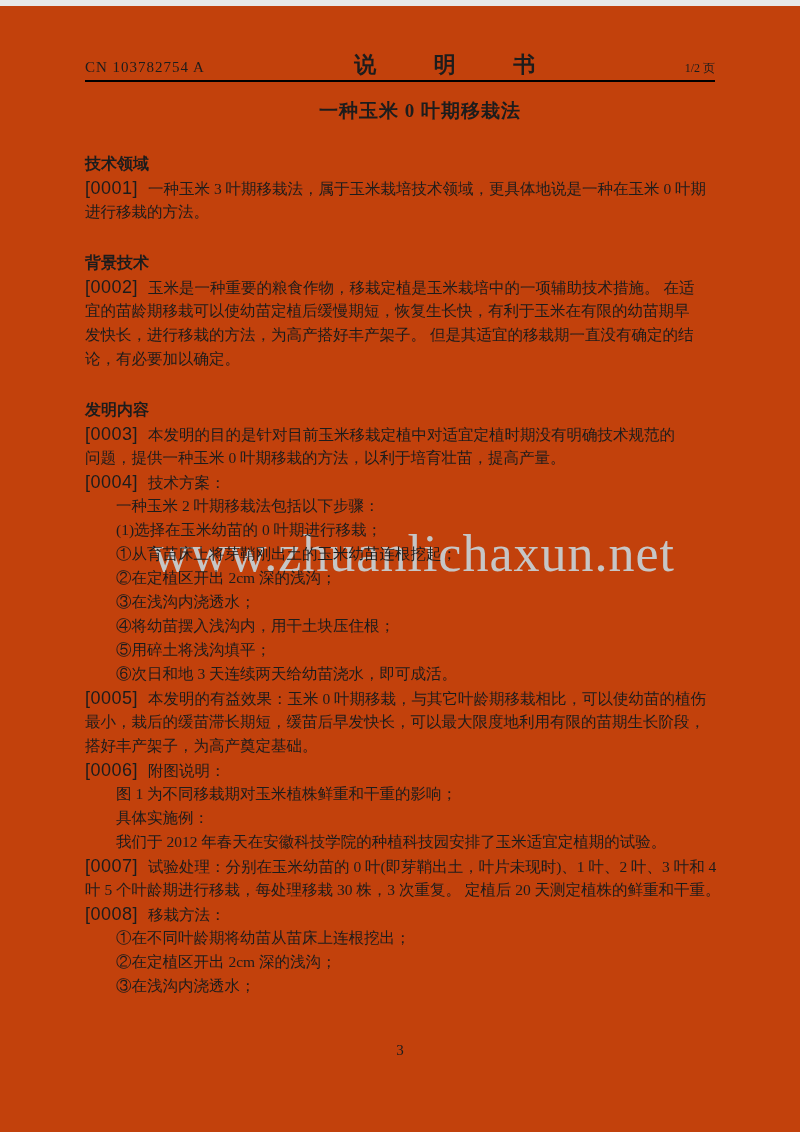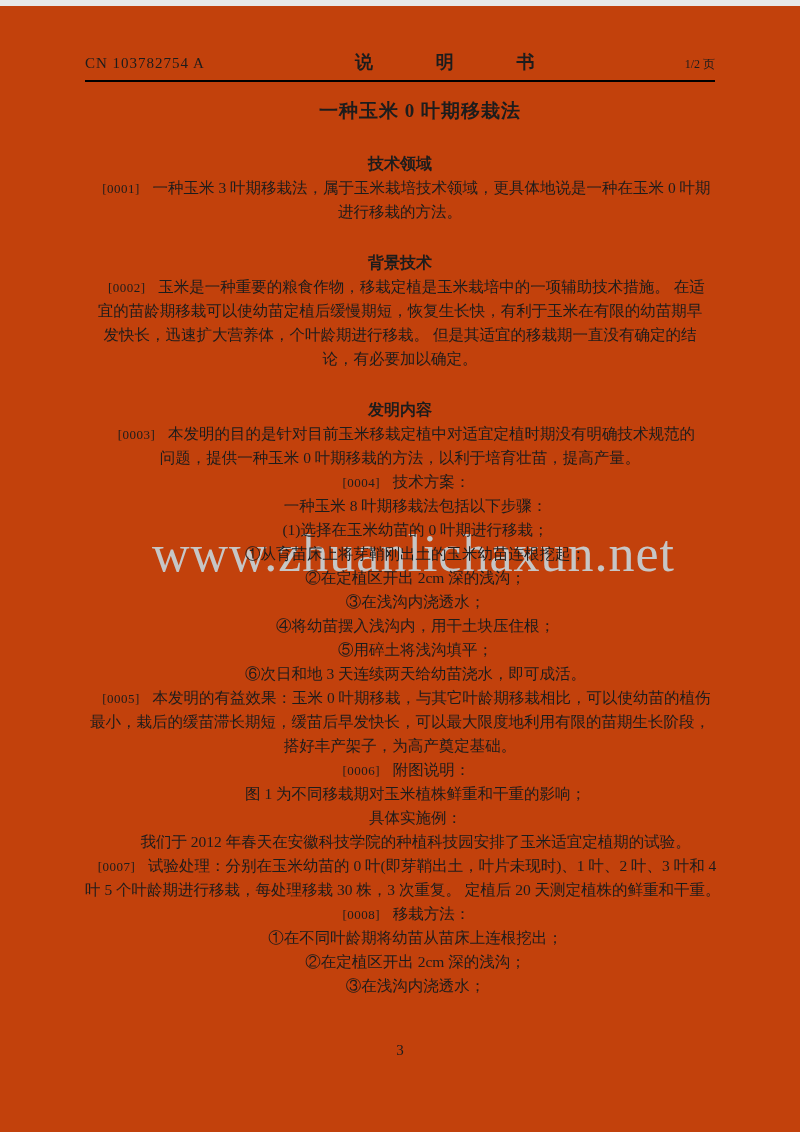--- a/index.html
+++ b/index.html
@@ -12,21 +12,21 @@
     color:#1c1c1c;
     overflow:hidden;
   }
   
   .header{
     position:absolute;left:85px;right:85px;top:44px;
     display:flex;justify-content:space-between;align-items:baseline;
     z-index:2;
   }
   .pub-number{font-size:15px;letter-spacing:1px;}
-  .doc-type{font-size:18px;font-weight:bold;letter-spacing:26px;margin-right:-26px;font-family:Liberation Mono, monospace;}
+  .doc-type{font-size:22px;font-weight:bold;letter-spacing:26px;margin-right:-26px;}
   .page-indicator{font-size:12px;}
   .header-rule{
     position:absolute;left:85px;right:85px;top:74px;
     border-top:2.5px solid #000;z-index:2;
   }
   
   .doc-title{
     position:absolute;left:0;right:0;top:92px;
     text-align:center;font-size:19px;font-weight:bold;
     letter-spacing:1px;z-index:2;padding-left:40px;
@@ -40,28 +40,28 @@
     letter-spacing:1px;
     z-index:1;
     white-space:nowrap;
     user-select:none;
   }
   
   .body-lines{
     position:absolute;left:85px;right:85px;top:146px;
     font-size:15.5px;z-index:2;
   }
-  .line{height:24px;line-height:24px;white-space:nowrap;text-align:center;}
+  .line{height:24px;line-height:24px;white-space:nowrap;}
   .line.heading{font-weight:bold;font-size:16px;margin-top:27px;}
   .line.heading:first-child{margin-top:0;}
   .line.indent{padding-left:31px;}
   .plabel{
     display:inline-block;width:63px;
-    font-family:Liberation Serif, serif;
-    font-size:13px;letter-spacing:0.5px;
+    font-family:Liberation Sans, sans-serif;
+    font-size:18px;letter-spacing:0.5px;
   }
   
   .footer{
     position:absolute;left:0;right:0;top:1036px;
     text-align:center;font-size:15px;z-index:2;
   }
 </style>
 </head>
 <body>
 
@@ -79,27 +79,27 @@
 
   <div class="watermark">www.zhuanlichaxun.net</div>
 
   <div class="body-lines">
       <div class="line heading">技术领域</div>
       <div class="line para"><span class="plabel">[0001]</span><span>一种玉米 3 叶期移栽法，属于玉米栽培技术领域，更具体地说是一种在玉米 0 叶期</span></div>
       <div class="line para"><span>进行移栽的方法。</span></div>
       <div class="line heading">背景技术</div>
       <div class="line para"><span class="plabel">[0002]</span><span>玉米是一种重要的粮食作物，移栽定植是玉米栽培中的一项辅助技术措施。 在适</span></div>
       <div class="line para"><span>宜的苗龄期移栽可以使幼苗定植后缓慢期短，恢复生长快，有利于玉米在有限的幼苗期早</span></div>
-      <div class="line para"><span>发快长，迅速扩大营养体，个叶龄期进行移栽。 但是其适宜的移栽期一直没有确定的结</span></div>
+      <div class="line para"><span>发快长，进行移栽的方法，为高产搭好丰产架子。 但是其适宜的移栽期一直没有确定的结</span></div>
       <div class="line para"><span>论，有必要加以确定。</span></div>
       <div class="line heading">发明内容</div>
       <div class="line para"><span class="plabel">[0003]</span><span>本发明的目的是针对目前玉米移栽定植中对适宜定植时期没有明确技术规范的</span></div>
       <div class="line para"><span>问题，提供一种玉米 0 叶期移栽的方法，以利于培育壮苗，提高产量。</span></div>
       <div class="line para"><span class="plabel">[0004]</span><span>技术方案：</span></div>
-      <div class="line indent"><span>一种玉米 8 叶期移栽法包括以下步骤：</span></div>
+      <div class="line indent"><span>一种玉米 2 叶期移栽法包括以下步骤：</span></div>
       <div class="line indent"><span>(1)选择在玉米幼苗的 0 叶期进行移栽；</span></div>
       <div class="line indent"><span>①从育苗床上将芽鞘刚出土的玉米幼苗连根挖起；</span></div>
       <div class="line indent"><span>②在定植区开出 2cm 深的浅沟；</span></div>
       <div class="line indent"><span>③在浅沟内浇透水；</span></div>
       <div class="line indent"><span>④将幼苗摆入浅沟内，用干土块压住根；</span></div>
       <div class="line indent"><span>⑤用碎土将浅沟填平；</span></div>
       <div class="line indent"><span>⑥次日和地 3 天连续两天给幼苗浇水，即可成活。</span></div>
       <div class="line para"><span class="plabel">[0005]</span><span>本发明的有益效果：玉米 0 叶期移栽，与其它叶龄期移栽相比，可以使幼苗的植伤</span></div>
       <div class="line para"><span>最小，栽后的缓苗滞长期短，缓苗后早发快长，可以最大限度地利用有限的苗期生长阶段，</span></div>
       <div class="line para"><span>搭好丰产架子，为高产奠定基础。</span></div>

